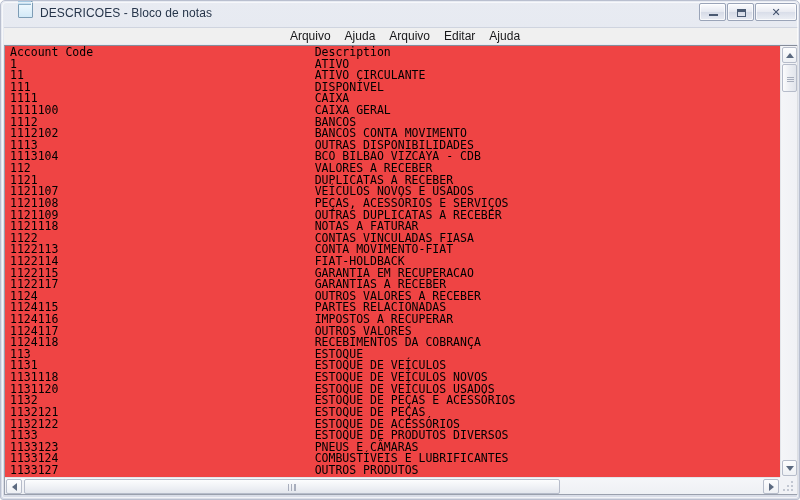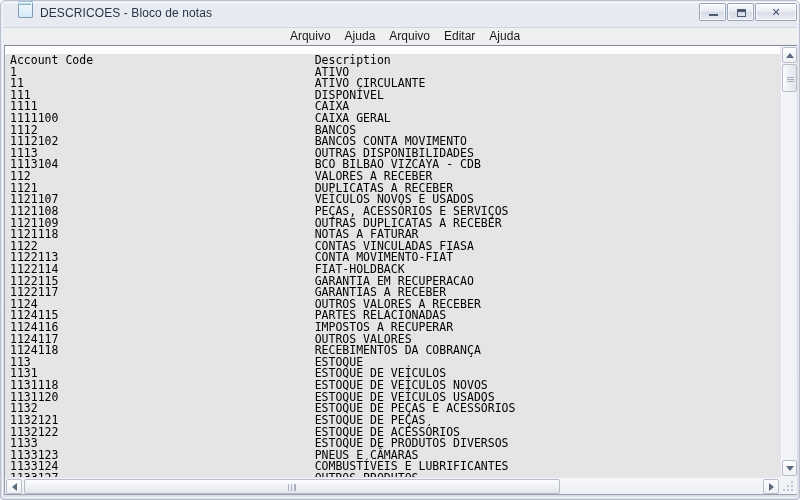--- a/index.html
+++ b/index.html
@@ -129,24 +129,24 @@
     left: 3px; top: 44px;
     width: 794px; height: 450px;
     box-sizing: border-box;
     background: #ffffff;
     border: 1px solid #9aa0ad;
     border-top-color: #868c99;
   }
 
   #textarea {
     position: absolute;
-    left: 0; top: 8px;
+    left: 0; top: 0;
     width: 775px; height: 431px;
     overflow: hidden;
-    background: #e5e5e5;
+    background: #ef4444;
     box-sizing: border-box;
     padding: 1px 0 0 5px;
   }
   #doc {
     font-family: "DejaVu Sans Mono", "Liberation Mono", monospace;
     font-size: 11.5px;
     line-height: 11.62px;
     color: #000000;
     white-space: pre;
     letter-spacing: 0px;

